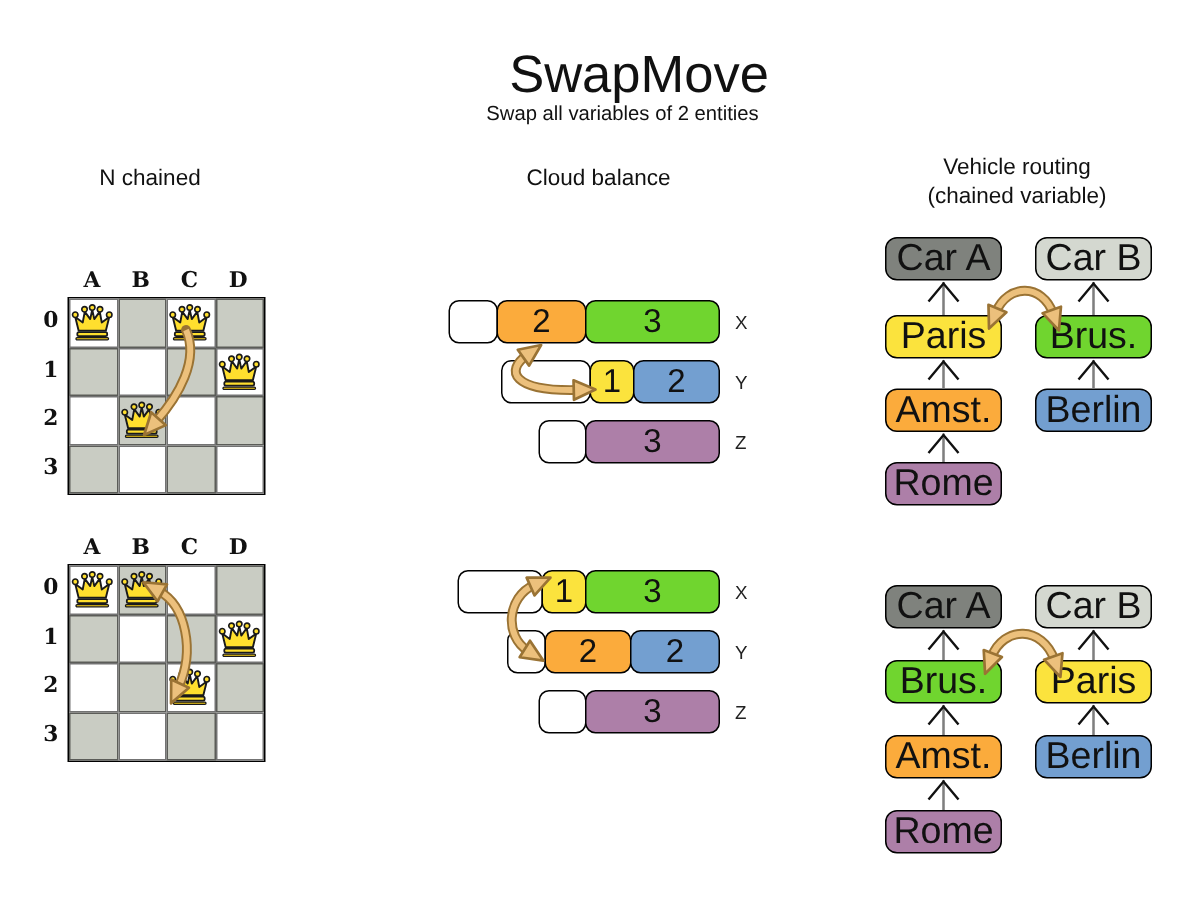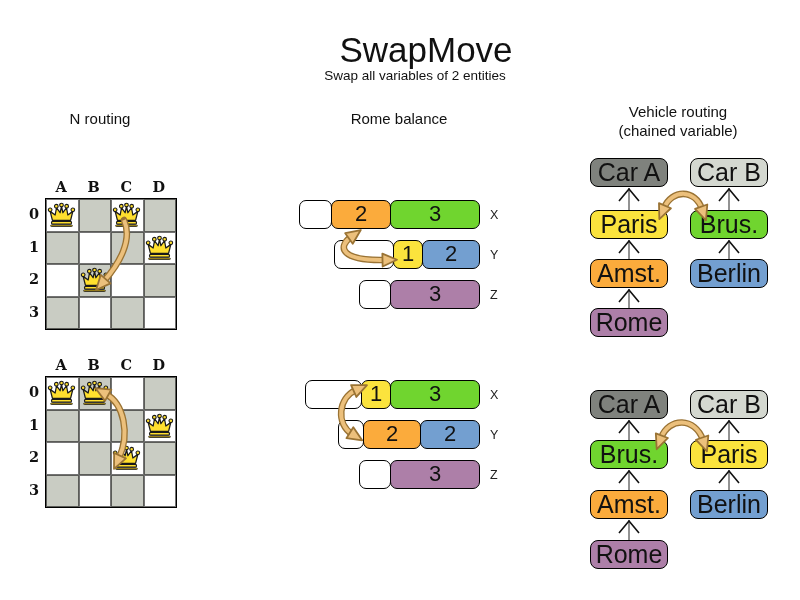--- a/index.html
+++ b/index.html
@@ -33,22 +33,22 @@
          display:flex;align-items:center;justify-content:center;font-size:25px;color:#111;}
   #overlay{position:absolute;left:0;top:0;width:800px;height:600px;pointer-events:none;}
 </style>
 </head>
 <body>
 
 <div class="page">
   <div class="title">SwapMove</div>
   <div class="subtitle">Swap all variables of 2 entities</div>
 
-  <div class="heading h-nq">N routing</div>
-  <div class="heading h-cl">Rome balance</div>
+  <div class="heading h-nq">N chained</div>
+  <div class="heading h-cl">Cloud balance</div>
   <div class="heading h-vr">
     <div>Vehicle routing</div>
     <div>(chained variable)</div>
   </div>
 
   <div id="diagrams">
       <div class="board-grid" style="left: 45px; top: 198px; width: 130px; height: 130px;">
         <div class="cell" style="left: 0px; top: 0px; width: 32.5px; height: 32.5px;"></div>
         <div class="cell g" style="left: 32.5px; top: 0px; width: 32.5px; height: 32.5px;"></div>
         <div class="cell" style="left: 65px; top: 0px; width: 32.5px; height: 32.5px;"></div>

